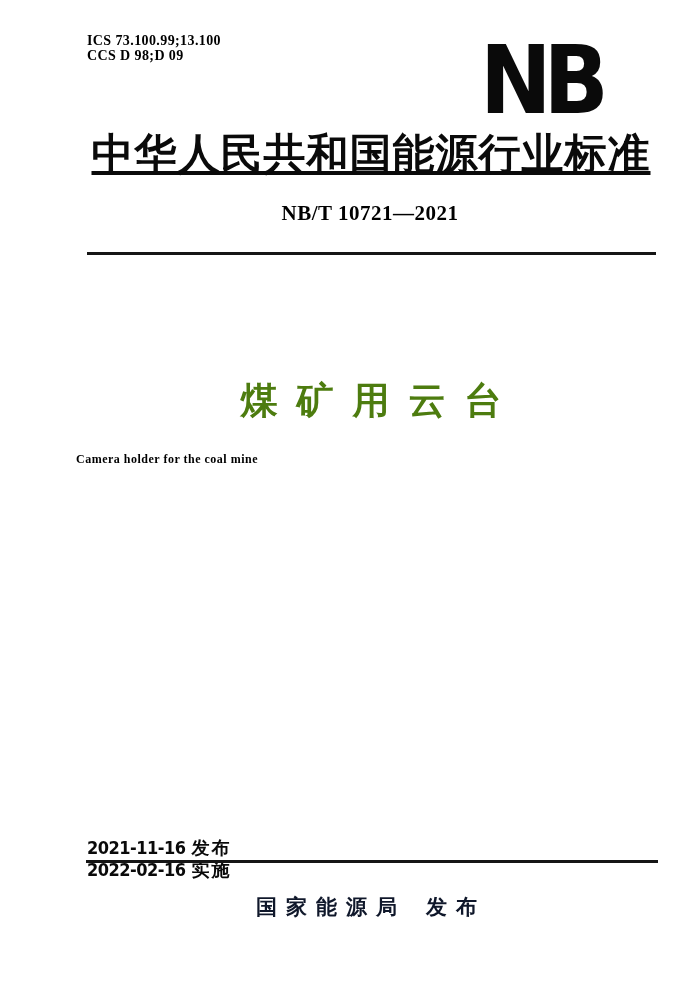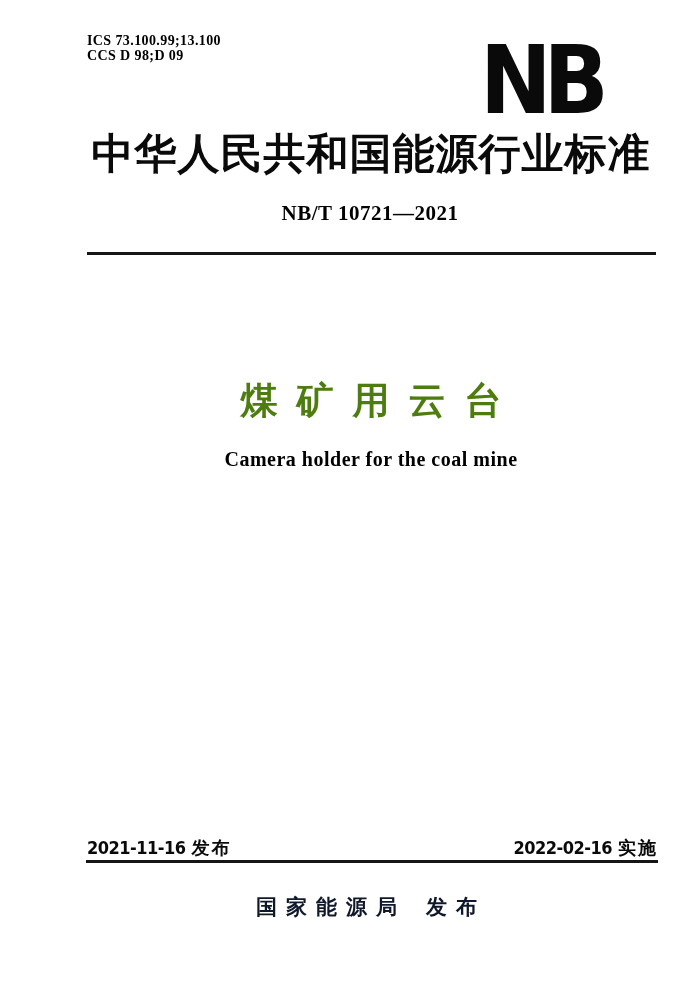--- a/index.html
+++ b/index.html
@@ -51,20 +51,21 @@
     left: 87px;
     top: 131px;
     width: 568px;
     text-align: center;
     font-size: 42px;
     line-height: 46px;
     font-weight: bold;
     letter-spacing: 1px;
     white-space: nowrap;
     color: #0a0a0a;
+    text-decoration: underline;
   }
   
   .std-number {
     position: absolute;
     left: 87px;
     top: 202px;
     width: 566px;
     text-align: center;
     font-family: "Liberation Serif", "DejaVu Serif", serif;
     font-weight: bold;
@@ -101,45 +102,45 @@
     font-weight: bold;
     letter-spacing: 19px;
     padding-left: 19px;
     box-sizing: border-box;
     white-space: nowrap;
     color: #4d7c0f;
     font-family: Liberation Serif, serif;
   }
   .doc-title-en {
     position: absolute;
-    left: 87px;
+    left: 76px;
     top: 448px;
     width: 568px;
-    text-align: center;
     font-family: "Liberation Serif", "DejaVu Serif", serif;
     font-weight: bold;
-    font-size: 20px;
+    font-size: 12px;
     line-height: 22px;
     letter-spacing: 0.5px;
     white-space: nowrap;
   }
   
   .date-row {
     position: absolute;
     left: 87px;
     top: 837px;
     width: 571px;
     display: flex;
     justify-content: space-between;
     align-items: baseline;
     font-size: 18px;
     line-height: 22px;
     font-weight: bold;
     white-space: nowrap;
     color: #0a0a0a;
+    flex-direction: column;
   }
   .date-row .date-num {
     font-family: "DejaVu Sans", "Liberation Sans", sans-serif;
     font-stretch: condensed;
     letter-spacing: -0.5px;
   }
   .date-row .date-label {
     margin-left: 6px;
     letter-spacing: 2px;
   }

